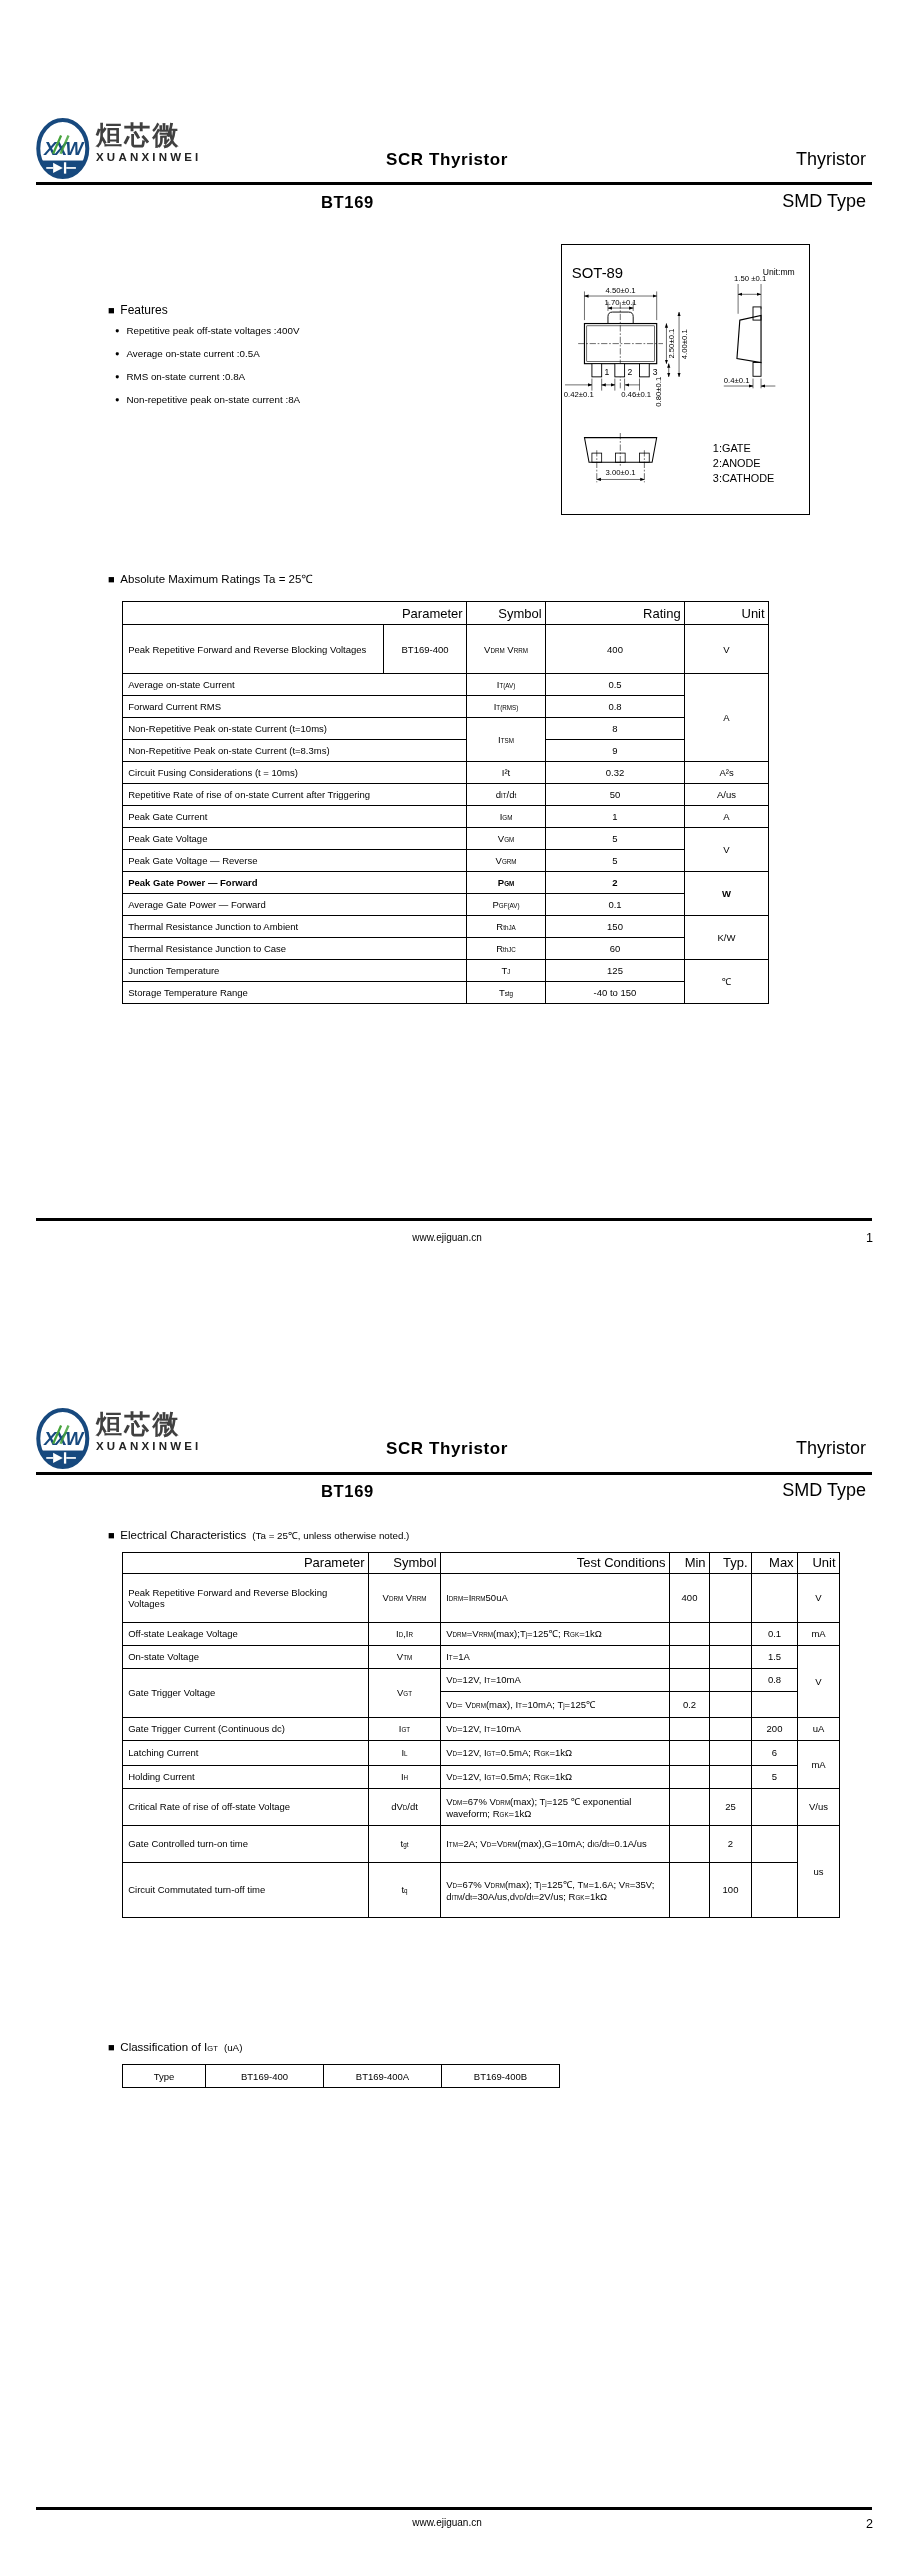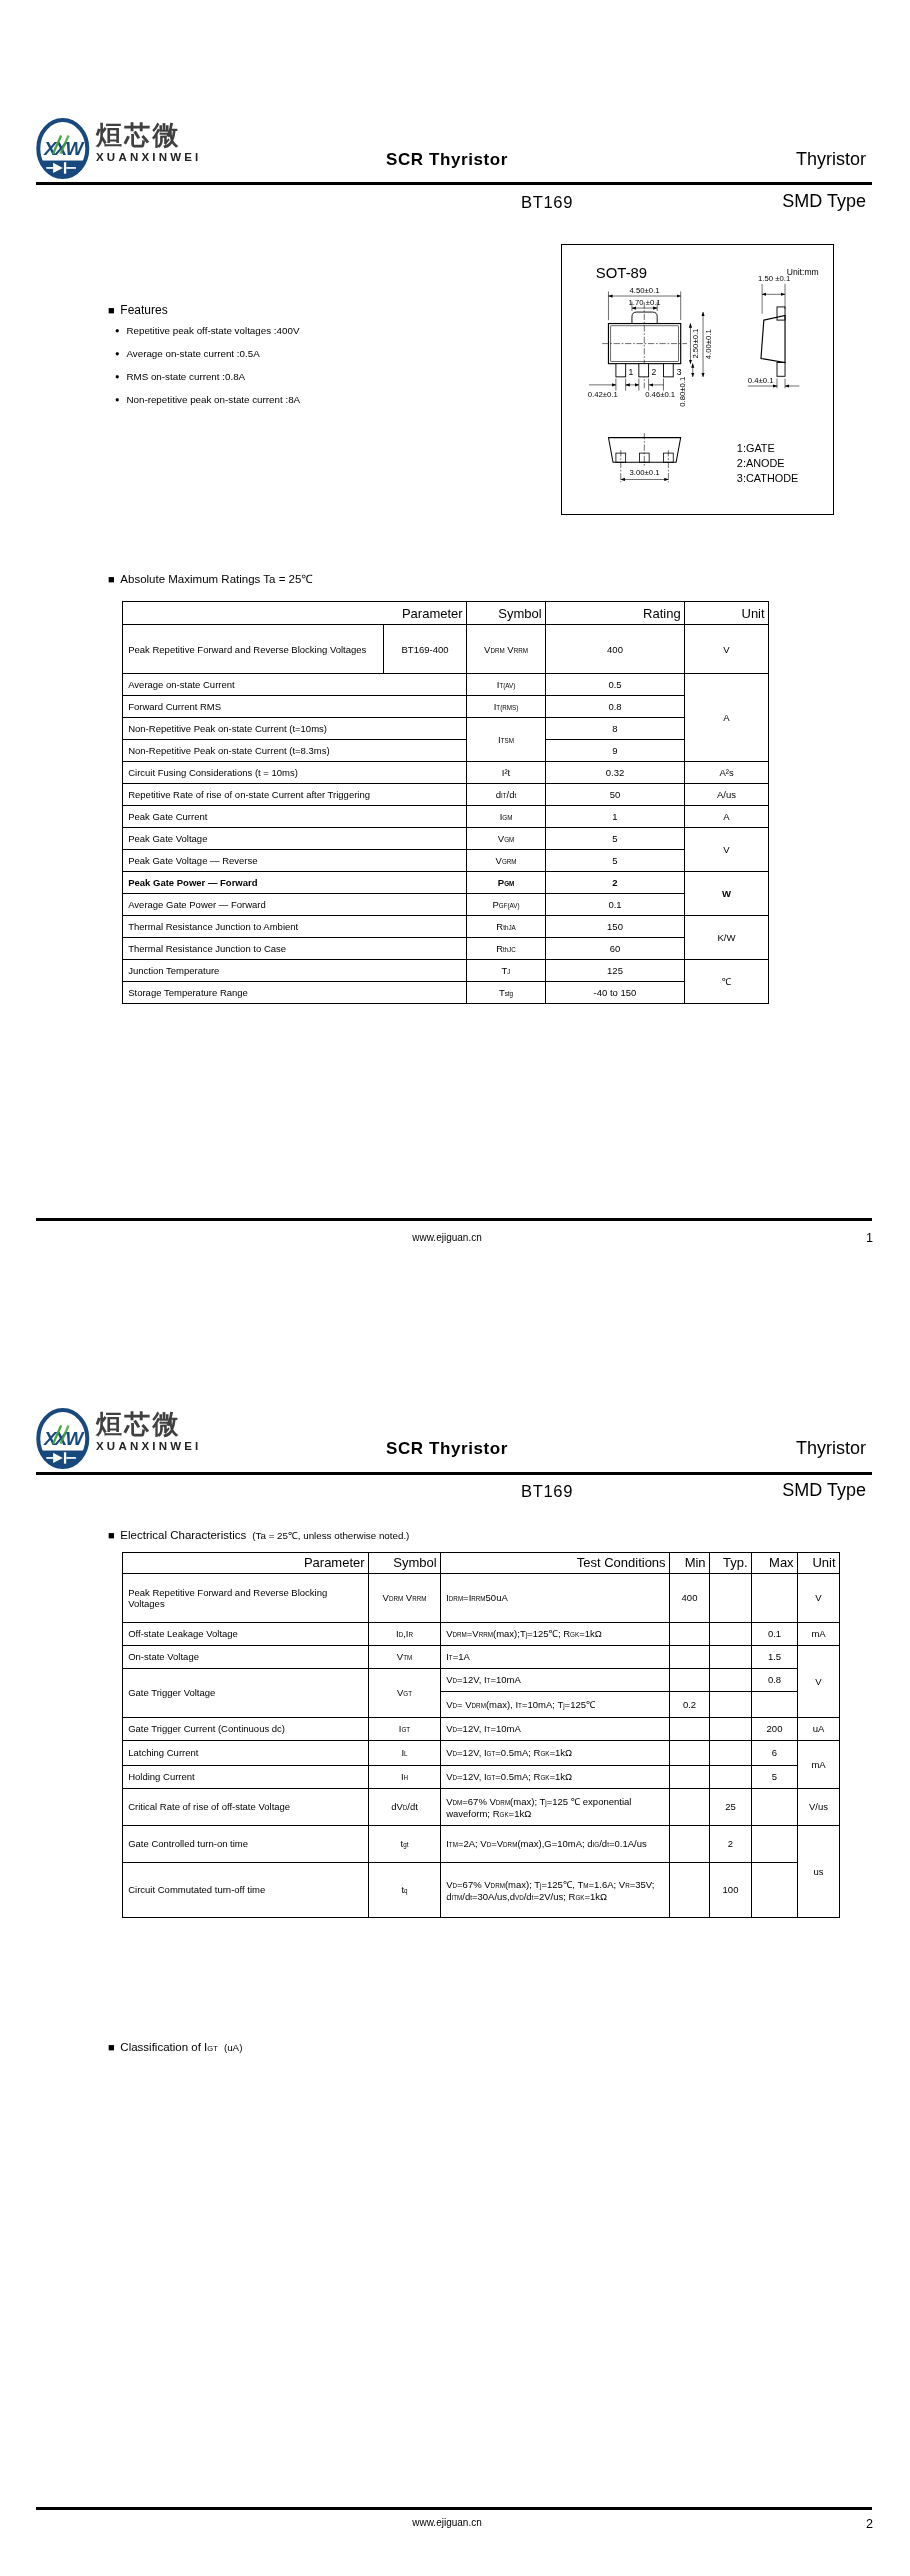--- a/index.html
+++ b/index.html
@@ -3,21 +3,21 @@
 <meta charset="utf-8">
 <style>
   html,body{margin:0;padding:0;background:#888;}
   .sheet{position:relative;width:910px;height:2576px;background:#ffffff;
          font-family:"Liberation Sans",sans-serif;color:#000;overflow:hidden;}
   .page{position:absolute;left:0;width:910px;height:1288px;}
   .abs{position:absolute;}
   .rule{position:absolute;background:#000;height:2.9px;}
   .doc-title{font-weight:bold;font-size:17px;letter-spacing:0.6px;text-align:center;}
   .doc-cat{font-size:18px;text-align:right;}
-  .part-no{font-weight:normal;font-size:16.6px;text-align:right;letter-spacing:0.6px;}
+  .part-no{font-weight:bold;font-size:16.6px;text-align:left;letter-spacing:0.6px;}
   .smd{font-size:18px;text-align:right;}
   .sec-head{font-size:12px;white-space:nowrap;}
   .sec-head .sq{font-size:11px;margin-right:5.7px;}
   .sec-head small{font-size:9.8px;}
   .feat-item{font-size:9.8px;height:23px;white-space:nowrap;}
   .feat-item .dot{font-size:7.5px;margin-right:6.9px;vertical-align:0.6px;}
   table.dt{border-collapse:collapse;table-layout:fixed;border:1.7px solid #000;}
   table.dt td{border:1.1px solid #000;font-size:9.5px;text-align:center;vertical-align:middle;
               padding:0 3.4px;overflow:hidden;}
   table.dt td.pl{text-align:left;padding-left:5.2px;}
@@ -71,21 +71,21 @@
     <div class="abs sec-head" style="left:108px;top:303px;">
       <span class="sq">■</span><span>Features</span>
     </div>
     <div class="abs" style="left:115px;top:325px;">
       <div class="feat-item"><span class="dot">●</span><span>Repetitive peak off-state voltages :400V</span></div>
       <div class="feat-item"><span class="dot">●</span><span>Average on-state current :0.5A</span></div>
       <div class="feat-item"><span class="dot">●</span><span>RMS on-state current  :0.8A</span></div>
       <div class="feat-item"><span class="dot">●</span><span>Non-repetitive peak on-state current :8A</span></div>
     </div>
 
-    <div class="outline-box" style="left:561px;top:244px;width:247px;height:269px;padding-left:24px;">
+    <div class="outline-box" style="left:561px;top:244px;width:247px;height:269px;">
       <svg width="245" height="266" viewBox="0 0 427 464">
         <defs>
           <marker id="ar" viewBox="0 0 10 10" refX="9" refY="5" markerWidth="8" markerHeight="8" orient="auto-start-reverse">
             <path d="M0,1.5 L10,5 L0,8.5 z" fill="#000"></path>
           </marker>
         </defs>
         <text x="17" y="57" font-size="26">SOT-89</text>
         <text x="350" y="52" font-size="15">Unit:mm</text>
 
         <g stroke="#000" fill="none">
@@ -437,20 +437,26 @@
     </div>
 
     <table class="dt abs" style="left:122px;top:776px;width:436px;">
       <colgroup>
           <col style="width:83px">
           <col style="width:118px">
           <col style="width:118px">
           <col style="width:118px">
         </colgroup>
       <tbody>
+          <tr style="height:23px;">
+        <td>Type</td>
+        <td>BT169-400</td>
+        <td>BT169-400A</td>
+        <td>BT169-400B</td>
+      </tr>
     </tbody>
       </table>
 
     <div class="rule" style="left:36px;top:1219px;width:836px;"></div>
     <div class="abs footer-site" style="left:321px;top:1229px;width:252px;">www.ejiguan.cn</div>
     <div class="abs footer-page" style="right:37px;top:1229px;">2</div>
   </div>
 
 </div>
 

